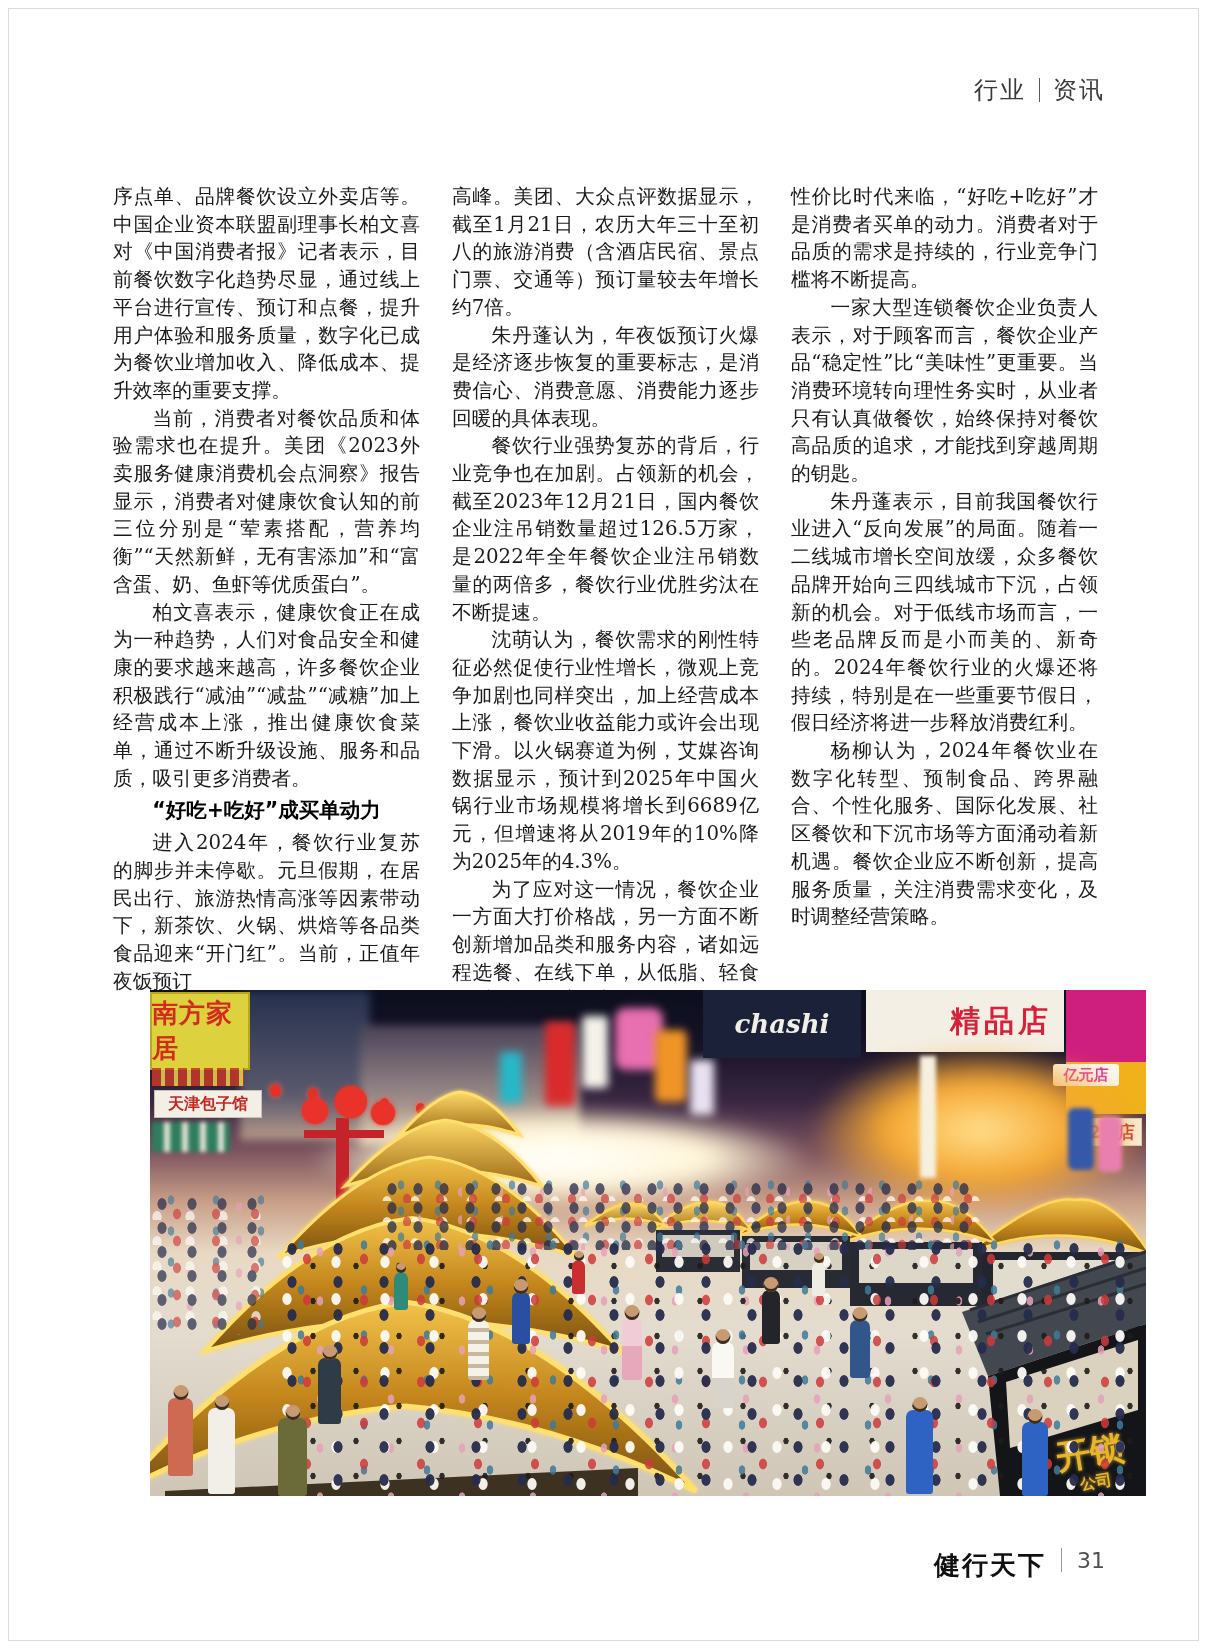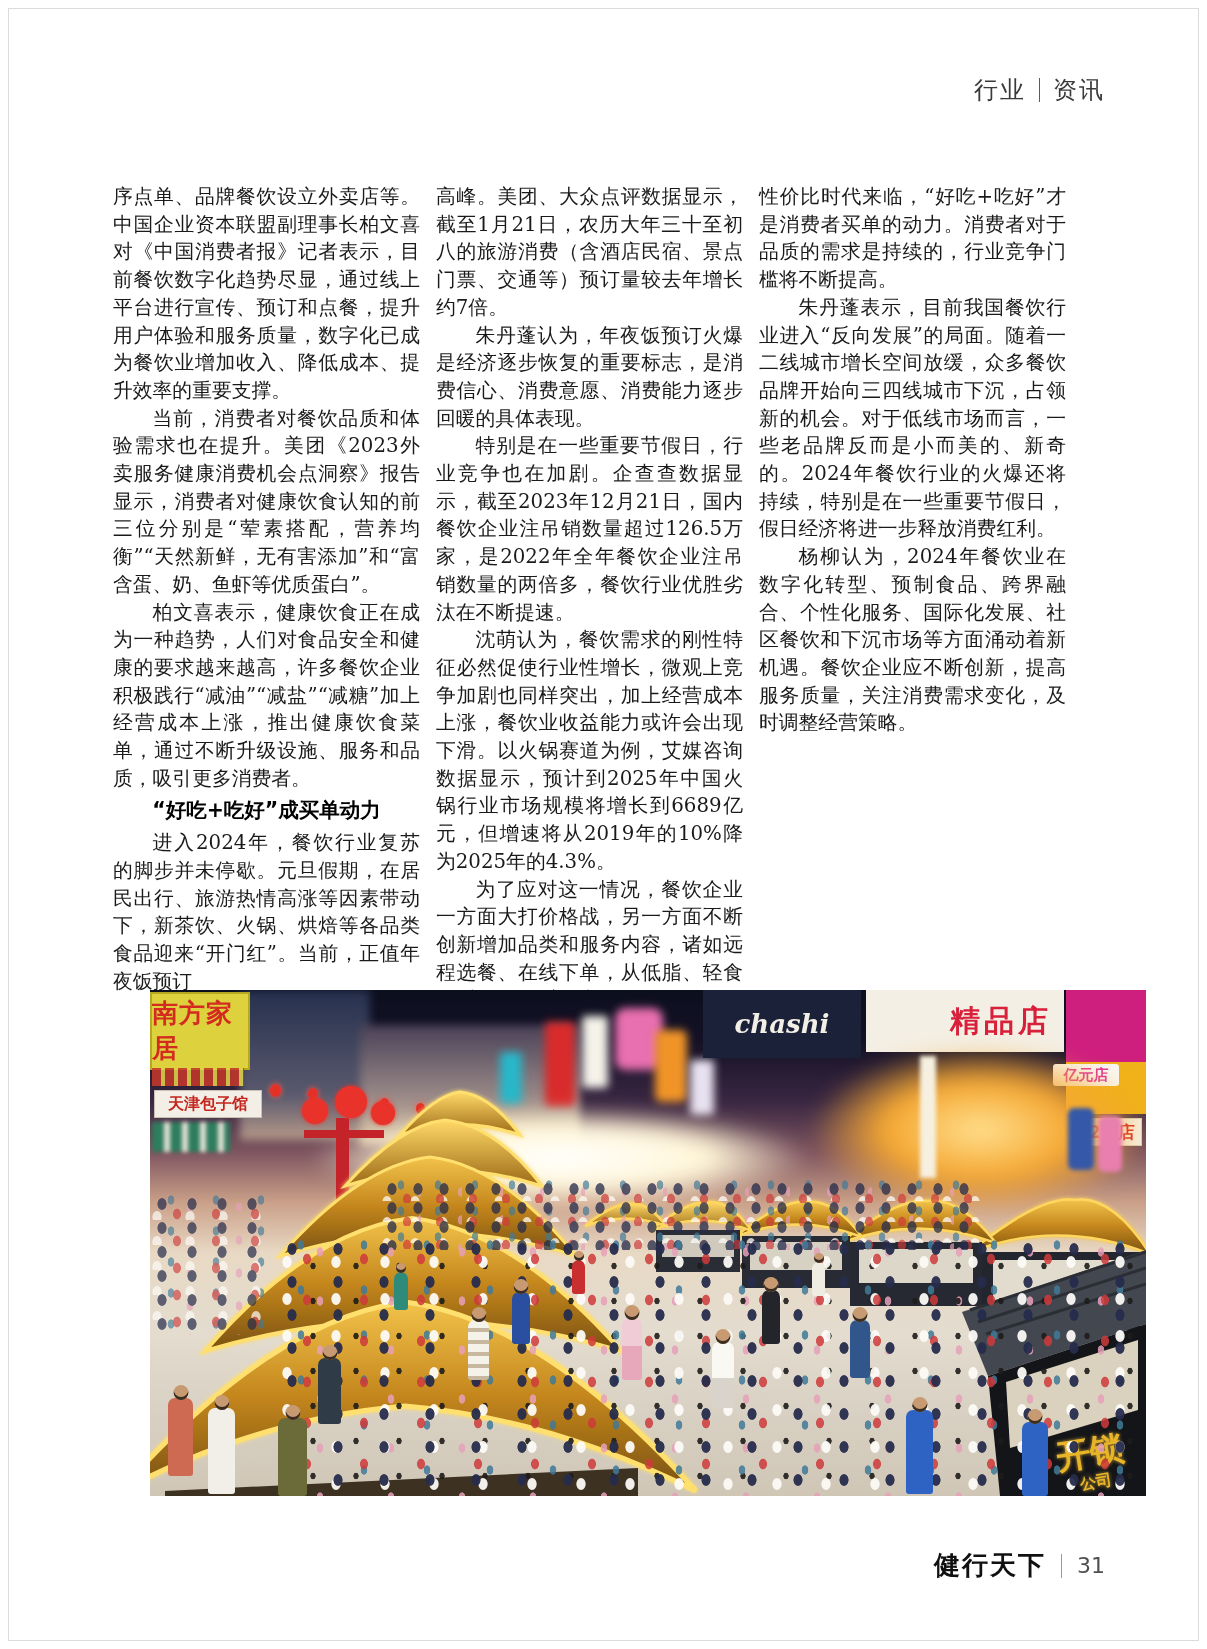--- a/index.html
+++ b/index.html
@@ -9,21 +9,21 @@
     overflow:hidden;
   }
   .page-frame{position:absolute;inset:8px;border:1px solid #dcdcdc;pointer-events:none;}
 
   
   .hdr{position:absolute;top:74px;right:102px;display:flex;align-items:center;gap:13px;
        font-family:"DejaVu Sans","Liberation Sans",sans-serif;font-size:24px;color:#3a3a3a;letter-spacing:2px;}
   .hdr-div{width:1px;height:24px;background:#5a5a5a;}
 
   
-  .cols{position:absolute;left:113px;top:183px;width:992px;display:flex;gap:16px;z-index:1;}
+  .cols{position:absolute;left:113px;top:183px;width:992px;display:flex;gap:32px;z-index:1;}
   .col{width:307px;font-size:19.8px;line-height:27.7px;text-align:justify;}
   .col p{margin:0;text-indent:2em;}
   .col p.cont{text-indent:0;}
   .col-h{font-family:"DejaVu Sans","Liberation Sans",sans-serif;font-weight:bold;
          font-size:20.5px;text-align:center;text-indent:0;margin:5px 0 4px 0;color:#000;}
 
   
   .photo{position:absolute;left:110px;top:974px;width:996px;height:506px;overflow:hidden;z-index:2;background:#120f1d;}
   .abs{position:absolute;}
   .blur1{filter:blur(2px);} .blur2{filter:blur(4px);} .blur3{filter:blur(9px);}
@@ -41,21 +41,21 @@
       radial-gradient(5px 7px at 40px 12px, rgba(230,160,185,.85) 60%, transparent 72%);
     background-size:46px 33px,57px 41px,49px 37px,63px 45px,43px 35px,71px 49px;}
   .person{position:absolute;border-radius:7px 7px 3px 3px;}
   .person::before{content:'';position:absolute;top:-13px;left:50%;transform:translateX(-50%);
     width:15px;height:15px;border-radius:50%;background:#c79a72;box-shadow:0 -3px 0 0 #3a2d22 inset;}
   .person.sm::before{width:10px;height:10px;top:-9px;}
   .kiosk-gold{font-family:"DejaVu Sans","Liberation Sans",sans-serif;font-weight:bold;color:#e8b428;
     text-shadow:0 0 4px rgba(255,200,60,.8);}
 
   
-  .ftr{position:absolute;top:1548px;right:102px;display:flex;align-items:center;gap:15px;
+  .ftr{position:absolute;top:1548px;right:102px;display:flex;align-items:flex-start;gap:15px;
        font-family:"DejaVu Sans","Liberation Sans",sans-serif;}
   .ftr-mag{font-size:26px;font-weight:bold;color:#101010;letter-spacing:2px;}
   .ftr-div{width:1px;height:24px;background:#9a9a9a;}
   .ftr-num{font-size:22px;color:#4f4f4f;}
 </style>
 </head>
 <body>
 
 <div class="page-frame"></div>
 
@@ -69,27 +69,28 @@
   <div class="col">
     <p class="cont">序点单、品牌餐饮设立外卖店等。中国企业资本联盟副理事长柏文喜对《中国消费者报》记者表示，目前餐饮数字化趋势尽显，通过线上平台进行宣传、预订和点餐，提升用户体验和服务质量，数字化已成为餐饮业增加收入、降低成本、提升效率的重要支撑。</p>
     <p>当前，消费者对餐饮品质和体验需求也在提升。美团《2023外卖服务健康消费机会点洞察》报告显示，消费者对健康饮食认知的前三位分别是“荤素搭配，营养均衡”“天然新鲜，无有害添加”和“富含蛋、奶、鱼虾等优质蛋白”。</p>
     <p>柏文喜表示，健康饮食正在成为一种趋势，人们对食品安全和健康的要求越来越高，许多餐饮企业积极践行“减油”“减盐”“减糖”加上经营成本上涨，推出健康饮食菜单，通过不断升级设施、服务和品质，吸引更多消费者。</p>
     <h3 class="col-h">“好吃+吃好”成买单动力</h3>
     <p>进入2024年，餐饮行业复苏的脚步并未停歇。元旦假期，在居民出行、旅游热情高涨等因素带动下，新茶饮、火锅、烘焙等各品类食品迎来“开门红”。当前，正值年夜饭预订</p>
   </div>
   <div class="col">
     <p class="cont">高峰。美团、大众点评数据显示，截至1月21日，农历大年三十至初八的旅游消费（含酒店民宿、景点门票、交通等）预订量较去年增长约7倍。</p>
     <p>朱丹蓬认为，年夜饭预订火爆是经济逐步恢复的重要标志，是消费信心、消费意愿、消费能力逐步回暖的具体表现。</p>
-    <p>特别是在一些重要节假日，行业竞争也在加剧。企查查数据显示，截至2023年12月21日，国内餐饮企业注吊销数量超过126.5万家，是2022年全年餐饮企业注吊销数量的两倍多，餐饮行业优胜劣汰在不断提速。</p>
+    <p>餐饮行业强势复苏的背后，行业竞争也在加剧。占领新的机会，截至2023年12月21日，国内餐饮企业注吊销数量超过126.5万家，是2022年全年餐饮企业注吊销数量的两倍多，餐饮行业优胜劣汰在不断提速。</p>
     <p>沈萌认为，餐饮需求的刚性特征必然促使行业性增长，微观上竞争加剧也同样突出，加上经营成本上涨，餐饮业收益能力或许会出现下滑。以火锅赛道为例，艾媒咨询数据显示，预计到2025年中国火锅行业市场规模将增长到6689亿元，但增速将从2019年的10%降为2025年的4.3%。</p>
     <p>为了应对这一情况，餐饮企业一方面大打价格战，另一方面不断创新增加品类和服务内容，诸如远程选餐、在线下单，从低脂、轻食到“餐饮+展演”“餐饮+IP”……</p>
     <p>中国烹饪协会认为，餐饮业品质</p>
   </div>
   <div class="col">
     <p class="cont">性价比时代来临，“好吃+吃好”才是消费者买单的动力。消费者对于品质的需求是持续的，行业竞争门槛将不断提高。</p>
+    <p>一家大型连锁餐饮企业负责人表示，对于顾客而言，餐饮企业产品“稳定性”比“美味性”更重要。当消费环境转向理性务实时，从业者只有认真做餐饮，始终保持对餐饮高品质的追求，才能找到穿越周期的钥匙。</p>
     <p>朱丹蓬表示，目前我国餐饮行业进入“反向发展”的局面。随着一二线城市增长空间放缓，众多餐饮品牌开始向三四线城市下沉，占领新的机会。对于低线市场而言，一些老品牌反而是小而美的、新奇的。2024年餐饮行业的火爆还将持续，特别是在一些重要节假日，假日经济将进一步释放消费红利。</p>
     <p>杨柳认为，2024年餐饮业在数字化转型、预制食品、跨界融合、个性化服务、国际化发展、社区餐饮和下沉市场等方面涌动着新机遇。餐饮企业应不断创新，提高服务质量，关注消费需求变化，及时调整经营策略。</p>
   </div>
 </div>
 
 <figure class="photo">
   <div class="ph-base"></div>
 
   <div class="abs blur2" style="left:90px;top:0;width:130px;height:150px;background:linear-gradient(180deg,#26304e,#5a5a6e 70%,#b89a8a);"></div>
   <div class="abs blur2" style="left:210px;top:35px;width:220px;height:120px;background:linear-gradient(180deg,#4a4258,#9a8a88 60%,#e0c8a8);"></div>

